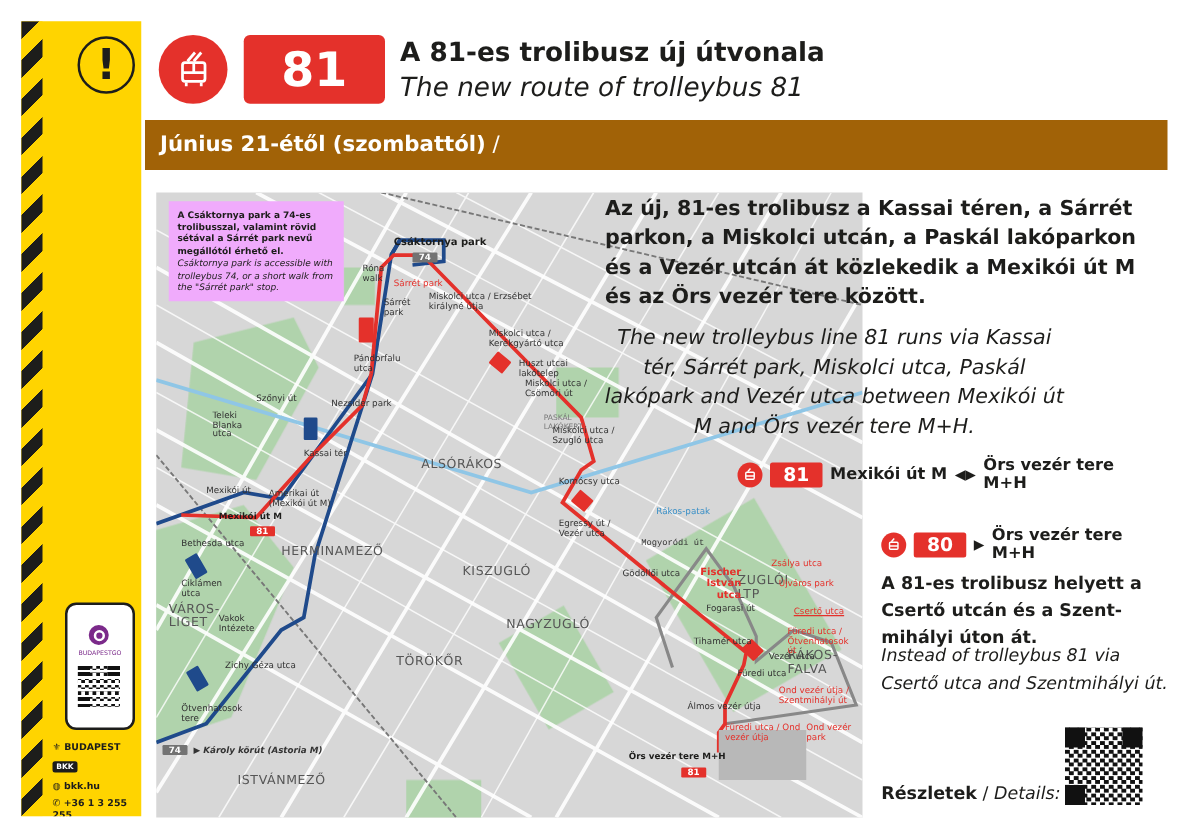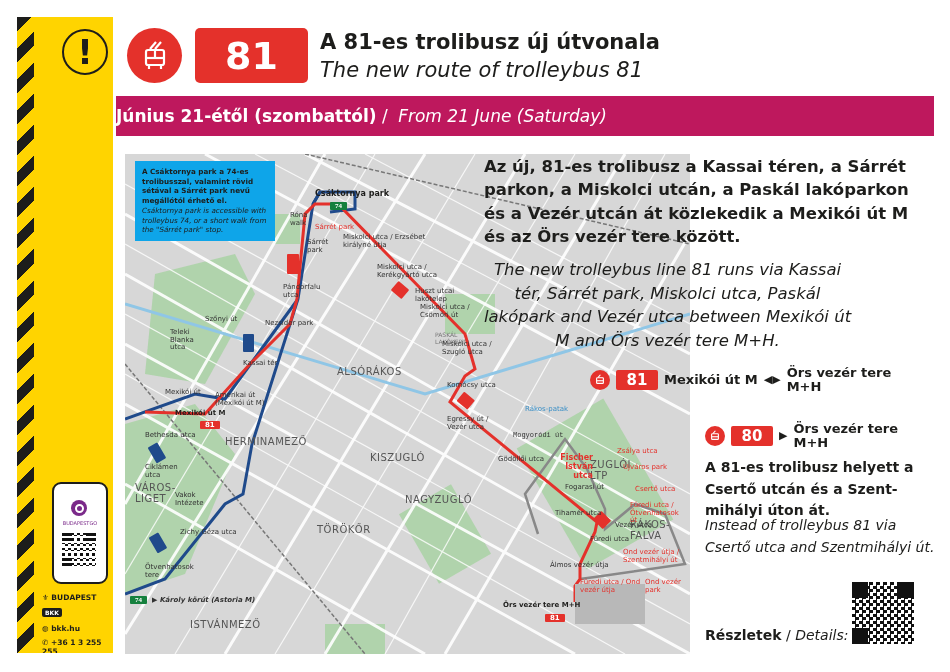--- a/index.html
+++ b/index.html
@@ -20,36 +20,36 @@
     linear-gradient(#111,#111) 24px 0/10px 10px no-repeat,
     linear-gradient(#111,#111) 0 24px/10px 10px no-repeat,
     repeating-conic-gradient(#111 0 25%,#fff 0 50%) 0 0/6px 6px;}
   .brand{position:absolute;left:25px;font-size:7.5px;font-weight:bold;}
   .bkkbox{display:inline-block;background:#1d1d1b;color:#fff;padding:1px 3px;font-size:6px;border-radius:2px;}
 
   .header-icon{position:absolute;left:127px;top:28px;width:55px;height:55px;border-radius:50%;background:#e4312b;display:flex;align-items:center;justify-content:center;}
   .route-badge{position:absolute;left:195px;top:28px;width:113px;height:55px;background:#e4312b;border-radius:5px;color:#fff;font:bold 38px "DejaVu Sans",sans-serif;display:flex;align-items:center;justify-content:center;}
   .title{position:absolute;left:320px;top:30px;font:bold 21px "DejaVu Sans",sans-serif;}
   .subtitle{position:absolute;left:320px;top:58px;font:italic 21px "DejaVu Sans",sans-serif;}
-  .datebar{position:absolute;left:116px;top:96px;width:818px;height:40px;background:#be185d;color:#fff;display:flex;align-items:center;box-sizing:border-box;font-size:17px;}
+  .datebar{position:absolute;left:116px;top:96px;width:818px;height:40px;background:#a16207;color:#fff;display:flex;align-items:center;padding-left:12px;box-sizing:border-box;font-size:17px;}
   .datebar b{font-weight:bold;}
   .datebar i{font-style:italic;margin-left:5px;}
 
   .map{position:absolute;left:125px;top:154px;width:565px;height:500px;background:#d7d7d7;overflow:hidden;}
   .map svg{position:absolute;left:0;top:0;}
   .lbl{position:absolute;font-size:7px;color:#333;line-height:1.1;white-space:nowrap;}
   .lbl.dist{font-size:10px;color:#555;letter-spacing:.5px;}
   .lbl.red{color:#e4312b;}
   .lbl.bold{font-weight:bold;font-size:8px;color:#1d1d1b;}
   .lbl.stop{font-weight:bold;font-size:7px;color:#1d1d1b;}
-  .infobox{position:absolute;left:10px;top:7px;width:140px;background:#0ea5e9;padding:6px 7px;font-size:7.2px;line-height:1.35;box-sizing:border-box;}
+  .infobox{position:absolute;left:10px;top:7px;width:140px;background:#f0abfc;padding:6px 7px;font-size:7.2px;line-height:1.35;box-sizing:border-box;}
   .infobox b{display:block;font-weight:bold;}
   .infobox i{display:block;font-style:italic;}
   .mini{display:inline-block;font-size:7px;font-weight:bold;color:#fff;padding:0 5px;border-radius:1px;}
-  .mini.blue{background:#15803d;font-family:Liberation Serif, serif;}
+  .mini.blue{background:#737373;}
   .mini.red{background:#e4312b;}
 
   .text-hu{position:absolute;left:484px;top:155px;width:450px;font:bold 16.5px "DejaVu Sans",sans-serif;line-height:1.42;}
   .text-en{position:absolute;left:480px;top:258px;width:375px;font:italic 16.5px "DejaVu Sans",sans-serif;line-height:1.43;text-align:center;}
   .legend-row{position:absolute;display:flex;align-items:center;gap:6px;}
   .ric{width:20px;height:20px;border-radius:50%;background:#e4312b;display:flex;align-items:center;justify-content:center;}
   .rbox{background:#e4312b;color:#fff;font:bold 15px "DejaVu Sans",sans-serif;width:42px;height:20px;display:flex;align-items:center;justify-content:center;border-radius:2px;}
   .ltext{font:bold 13px "DejaVu Sans",sans-serif;}
   .ldest{font:bold 13px "DejaVu Sans",sans-serif;line-height:1.05;}
   .arr{font-size:11px;}
@@ -94,21 +94,20 @@
         <line x1="22" y1="26" x2="22" y2="29"></line>
       </g>
     </svg>
 </div>
 <div class="route-badge">81</div>
 <div class="title">A 81-es trolibusz új útvonala</div>
 <div class="subtitle">The new route of trolleybus 81</div>
 <div class="datebar">
   <b>Június 21-étől (szombattól)</b>
   <span style="white-space:pre"> / </span>
-  <i>From 21 June (Saturday)</i>
 </div>
 
 <div class="map">
   <svg width="565" height="500" viewBox="0 0 565 500">
 
     <g fill="#a9d3a4" opacity=".85">
       <path d="M0 270 L70 250 L110 300 L60 420 L0 440 Z"></path>
       <path d="M30 120 L110 100 L130 140 L80 230 L20 220 Z"></path>
       <rect x="150" y="60" width="25" height="30"></rect>
       <rect x="290" y="340" width="60" height="80" transform="rotate(-30 320 380)"></rect>
@@ -188,21 +187,21 @@
   <div class="lbl dist" style="left:465px;top:305px;width:40px;white-space:normal;">ZUGLÓI LTP</div>
   <div class="lbl dist" style="left:505px;top:365px;width:40px;white-space:normal;">RÁKOS-FALVA</div>
   <div class="lbl" style="left:310px;top:178px;width:50px;white-space:normal;color:#777;font-size:6px;">PASKÁL LAKÓKERT</div>
 
   <div class="lbl bold" style="left:190px;top:36px;">Csáktornya park</div>
   <span class="mini blue" style="position:absolute;left:205px;top:48px;">74</span>
   <div class="lbl" style="left:165px;top:58px;width:25px;white-space:normal;">Róna walk</div>
   <div class="lbl red" style="left:190px;top:70px;">Sárrét park</div>
   <div class="lbl" style="left:182px;top:85px;width:28px;white-space:normal;">Sárrét park</div>
   <div class="lbl" style="left:218px;top:80px;width:90px;white-space:normal;">Miskolci utca / Erzsébet királyné útja</div>
-  <div class="lbl" style="left:252px;top:110px;width:80px;white-space:normal;">Miskolci utca / Kerékgyártó utca</div>
+  <div class="lbl" style="left:266px;top:110px;width:80px;white-space:normal;">Miskolci utca / Kerékgyártó utca</div>
   <div class="lbl" style="left:290px;top:134px;width:45px;white-space:normal;">Huszt utcai lakótelep</div>
   <div class="lbl" style="left:295px;top:150px;width:60px;white-space:normal;">Miskolci utca / Csömöri út</div>
   <div class="lbl" style="left:317px;top:187px;width:60px;white-space:normal;">Miskolci utca / Szugló utca</div>
   <div class="lbl" style="left:322px;top:228px;">Komócsy utca</div>
   <div class="lbl" style="left:322px;top:262px;width:48px;white-space:normal;">Egressy út / Vezér utca</div>
   <div class="lbl" style="left:388px;top:278px;font-family:Liberation Mono, monospace;">Mogyoródi út</div>
   <div class="lbl" style="left:373px;top:302px;">Gödöllői utca</div>
   <div class="lbl" style="left:440px;top:330px;">Fogarasi út</div>
   <div class="lbl" style="left:430px;top:356px;">Tihamér utca</div>
   <div class="lbl" style="left:490px;top:368px;">Vezér utca</div>
@@ -224,21 +223,21 @@
   <div class="lbl" style="left:50px;top:338px;width:30px;white-space:normal;">Vakok Intézete</div>
   <div class="lbl" style="left:55px;top:375px;">Zichy Géza utca</div>
   <div class="lbl" style="left:20px;top:410px;width:45px;white-space:normal;">Ötvenhatosok tere</div>
   <div style="position:absolute;left:5px;top:433px;">
     <span class="mini blue">74</span>
     <span class="lbl" style="position:static;font-weight:bold;font-style:italic;">▶ Károly körút (Astoria M)</span>
   </div>
   <div class="lbl red bold" style="left:418px;top:300px;width:50px;white-space:normal;text-align:right;color:#e4312b;">Fischer István utca</div>
   <div class="lbl red" style="left:492px;top:294px;">Zsálya utca</div>
   <div class="lbl red" style="left:498px;top:310px;">Újváros park</div>
-  <div class="lbl red" style="left:510px;top:332px;">Csertő utca</div>
+  <div class="lbl red" style="left:510px;top:332px;text-decoration:underline;">Csertő utca</div>
   <div class="lbl red" style="left:505px;top:348px;width:55px;white-space:normal;">Füredi utca / Ötvenhatosok út</div>
   <div class="lbl red" style="left:498px;top:395px;width:62px;white-space:normal;">Ond vezér útja / Szentmihályi út</div>
   <div class="lbl red" style="left:455px;top:425px;width:62px;white-space:normal;">Füredi utca / Ond vezér útja</div>
   <div class="lbl red" style="left:520px;top:425px;width:40px;white-space:normal;">Ond vezér park</div>
   <div class="lbl" style="left:400px;top:252px;color:#3a8fc6;">Rákos-patak</div>
 </div>
 
 <div class="text-hu">Az új, 81-es trolibusz a Kassai téren, a Sárrét parkon, a Miskolci utcán, a Paskál lakóparkon és a Vezér utcán át közlekedik a Mexikói út M és az Örs vezér tere között.</div>
 <div class="text-en">The new trolleybus line 81 runs via Kassai tér, Sárrét park, Miskolci utca, Paskál lakópark and Vezér utca between Mexikói út M and Örs vezér tere M+H.</div>
 

